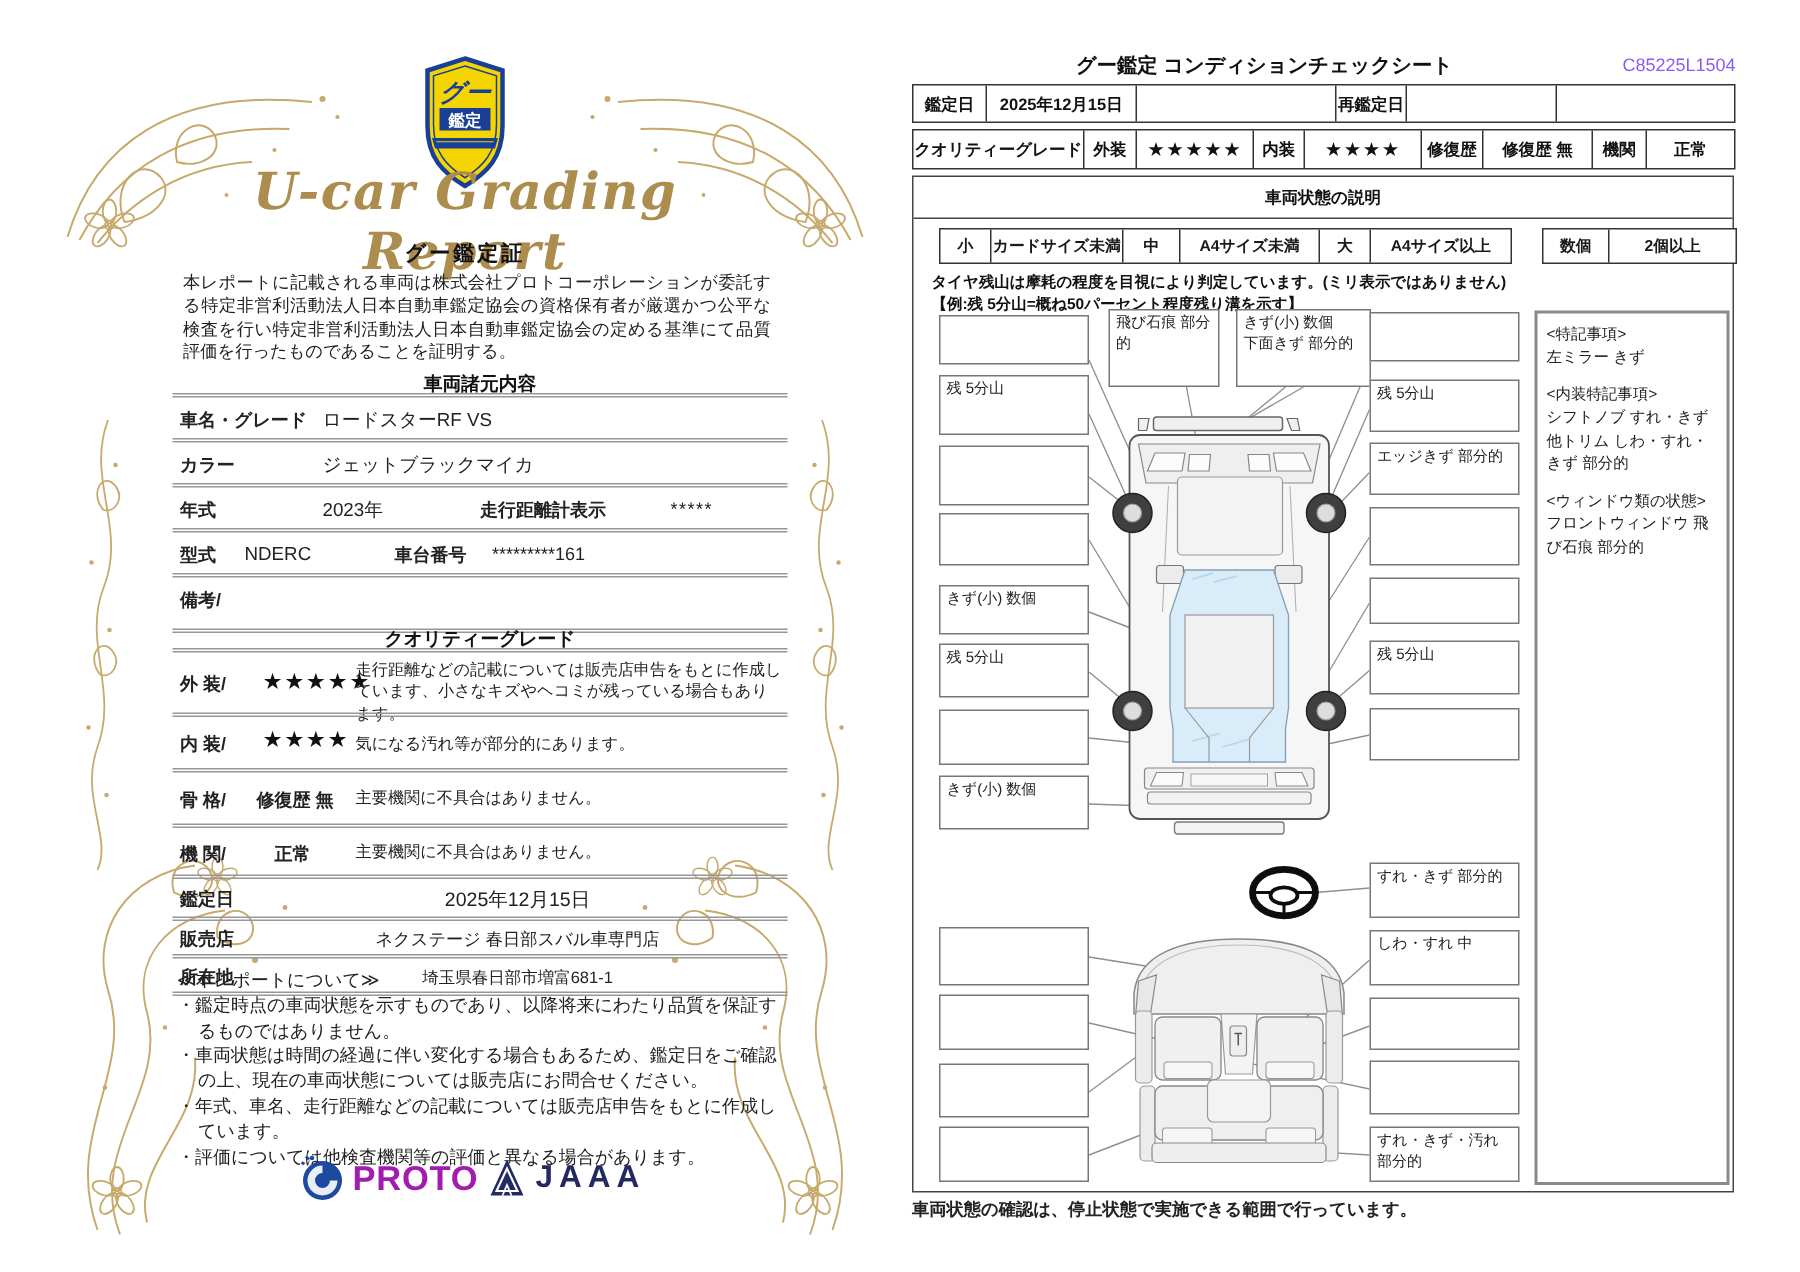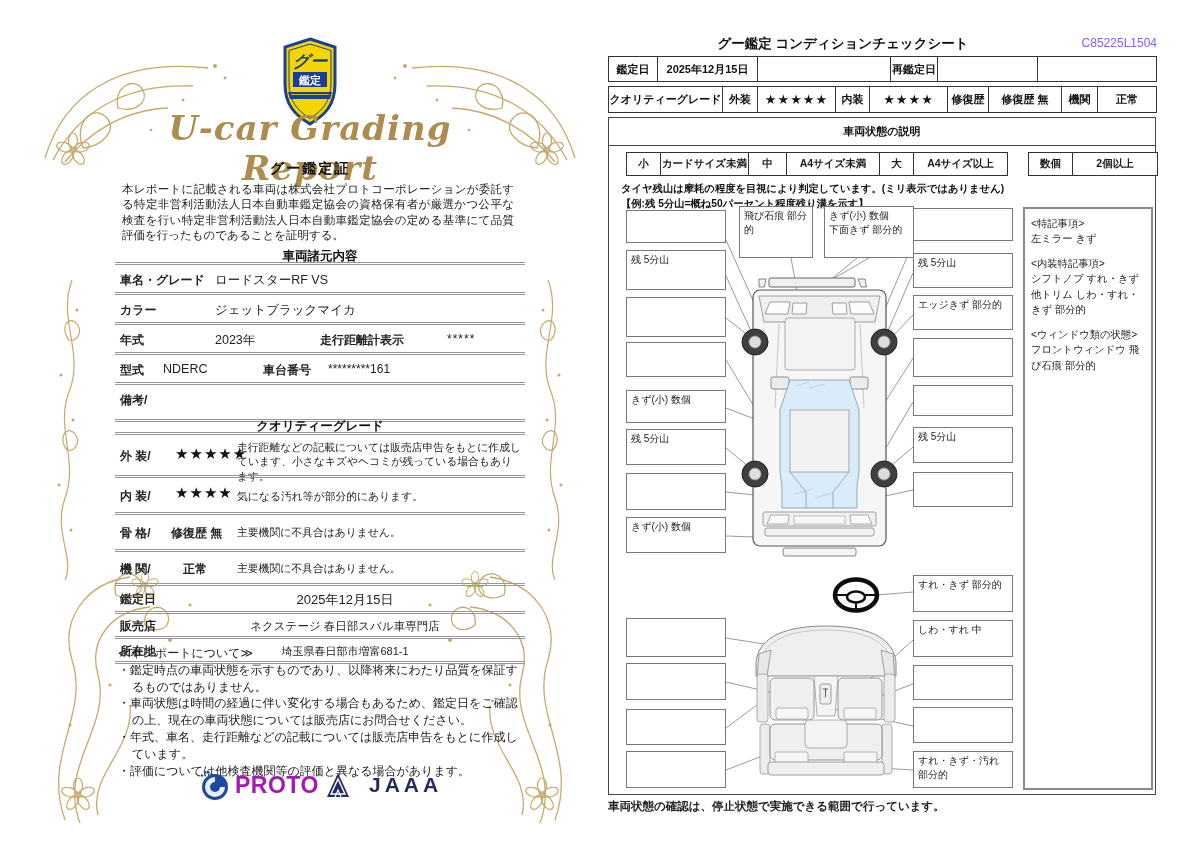--- a/index.html
+++ b/index.html
@@ -200,21 +200,21 @@
     <div class="abs" style="left:163px;top:758px;display:flex;align-items:center;gap:5px;">
       <svg width="32" height="34" viewBox="0 0 32 34">
         <path d="M6,3 l2,2 M3,7 l2,1" stroke="#1d4a9e" stroke-width="2" fill="none"></path>
         <circle cx="10" cy="4" r="1.5" fill="#1d4a9e"></circle>
         <circle cx="17" cy="19" r="13" fill="#1d4a9e"></circle>
         <path d="M17,9 a10,10 0 1 0 10,10 l-5,0 a5,5 0 1 1 -5,-5 z" fill="#ffffff" opacity="0.9"></path>
         <circle cx="17" cy="19" r="3.5" fill="#1d4a9e"></circle>
       </svg>
       <span class="proto-text">PROTO</span>
     </div>
-    <div class="abs" style="left:288px;top:760px;display:flex;align-items:center;gap:16px;">
+    <div class="abs" style="left:288px;top:760px;display:flex;align-items:center;gap:4px;">
       <svg width="30" height="30" viewBox="0 0 30 30">
         <path d="M4,27 L15,3 L26,27 Z" fill="#232a63"></path>
         <path d="M8,24 L15,9 L22,24 Z" fill="none" stroke="#ffffff" stroke-width="1.4"></path>
         <path d="M12,27 L15,20 L18,27" fill="none" stroke="#ffffff" stroke-width="1.2"></path>
       </svg>
       <span class="jaaa-text">JAAA</span>
     </div>
   </div>
 
   <div class="abs" style="left:0;top:0;width:1076px;height:848px;">

